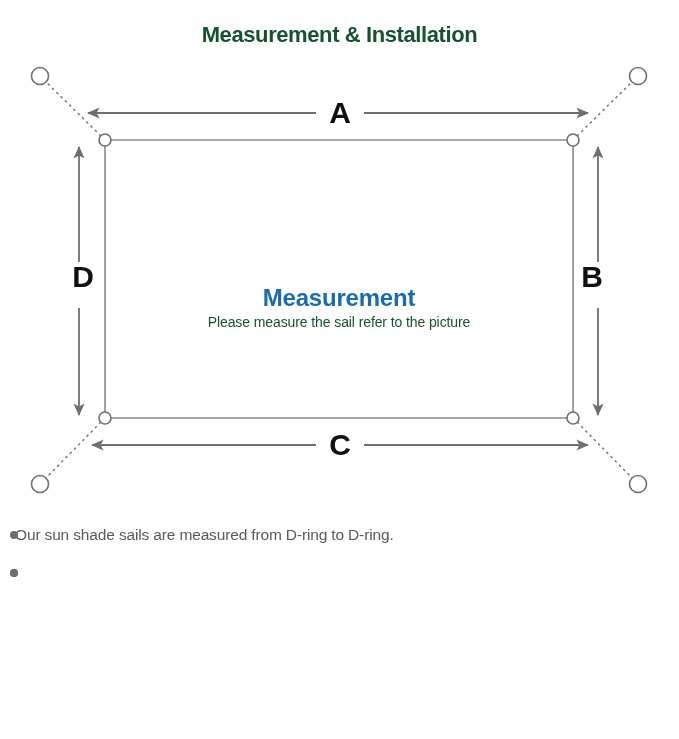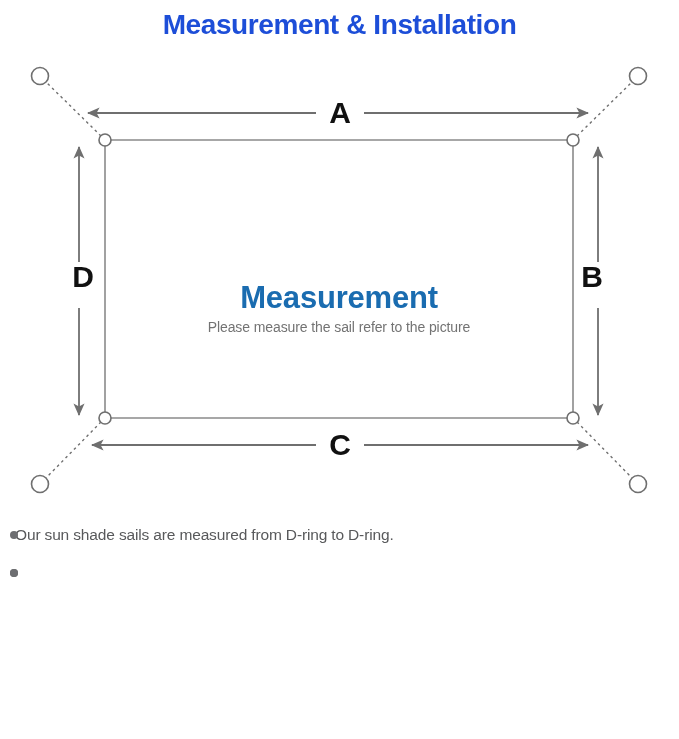--- a/index.html
+++ b/index.html
@@ -8,26 +8,26 @@
     background:#ffffff;
     font-family:"Liberation Sans", sans-serif;
     position:relative;
     overflow:hidden;
     -webkit-font-smoothing:antialiased;
   }
 
   
   #page-title{
     position:absolute;
-    left:0; top:6px; width:679px;
+    left:0; top:16px; width:679px;
     text-align:center;
-    font-size:28px;
+    font-size:22px;
     font-weight:bold;
     letter-spacing:-0.4px;
-    color:#1d4ed8;
+    color:#14532d;
     line-height:38px;
     white-space:nowrap;
   }
 
   
   #diagram{
     position:absolute;
     left:0; top:46px;
     width:679px; height:470px;
   }
@@ -48,32 +48,31 @@
   #label-d{ left:66px;  top:216px; width:34px; }
   #label-b{ left:575px; top:216px; width:34px; }
 
   
   #center-text{
     position:absolute;
     left:105px; top:238px; width:468px;
     text-align:center;
   }
   #center-title{
-    font-size:31px;
+    font-size:24px;
     font-weight:bold;
     color:#1a6cb0;
     line-height:28px;
     letter-spacing:-0.2px;
   }
   #center-sub{
     font-size:14px;
     font-weight:normal;
-    color:#737373;
+    color:#14532d;
     line-height:20px;
-    margin-top:5px;
     letter-spacing:-0.1px;
   }
 
   
   #notes-list{
     position:absolute;
     left:0; top:524px;
     width:679px;
   }
   .note-item{

